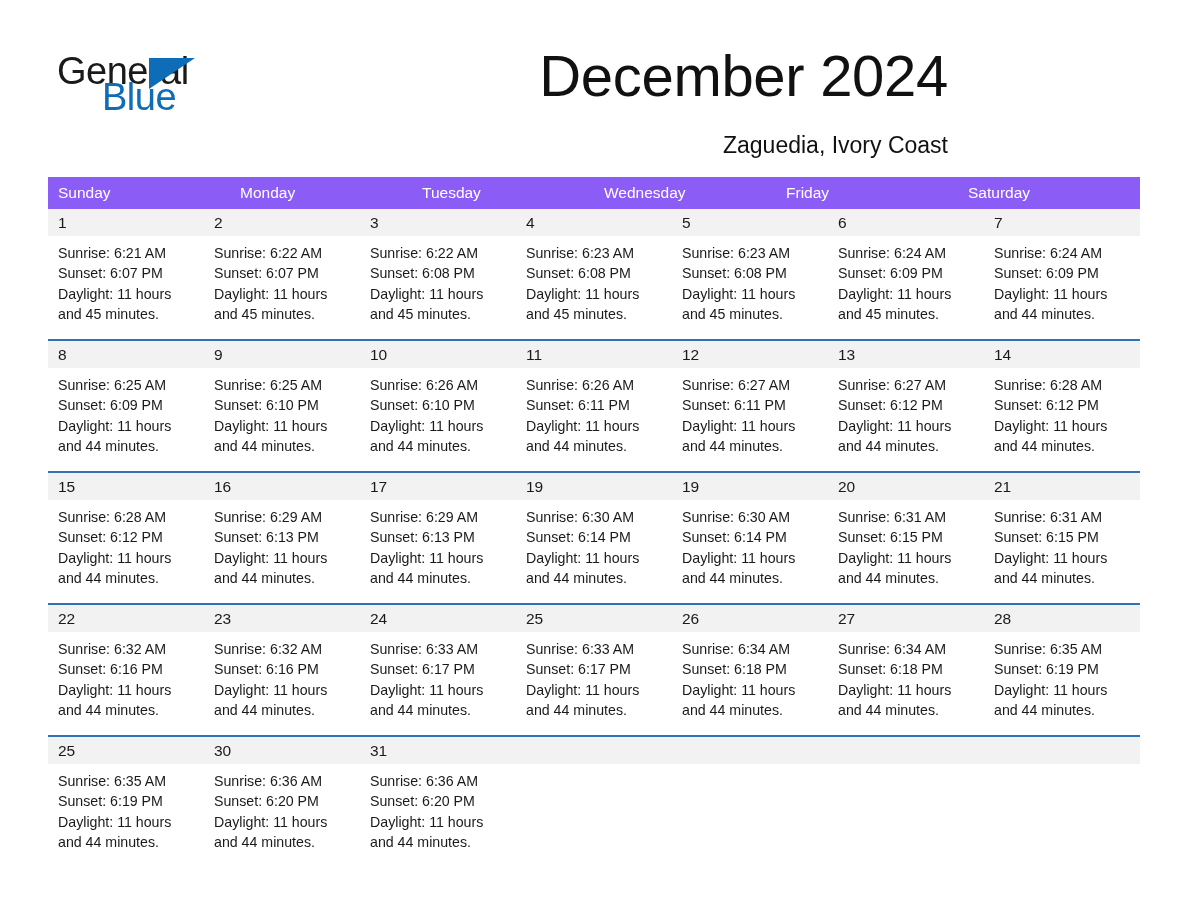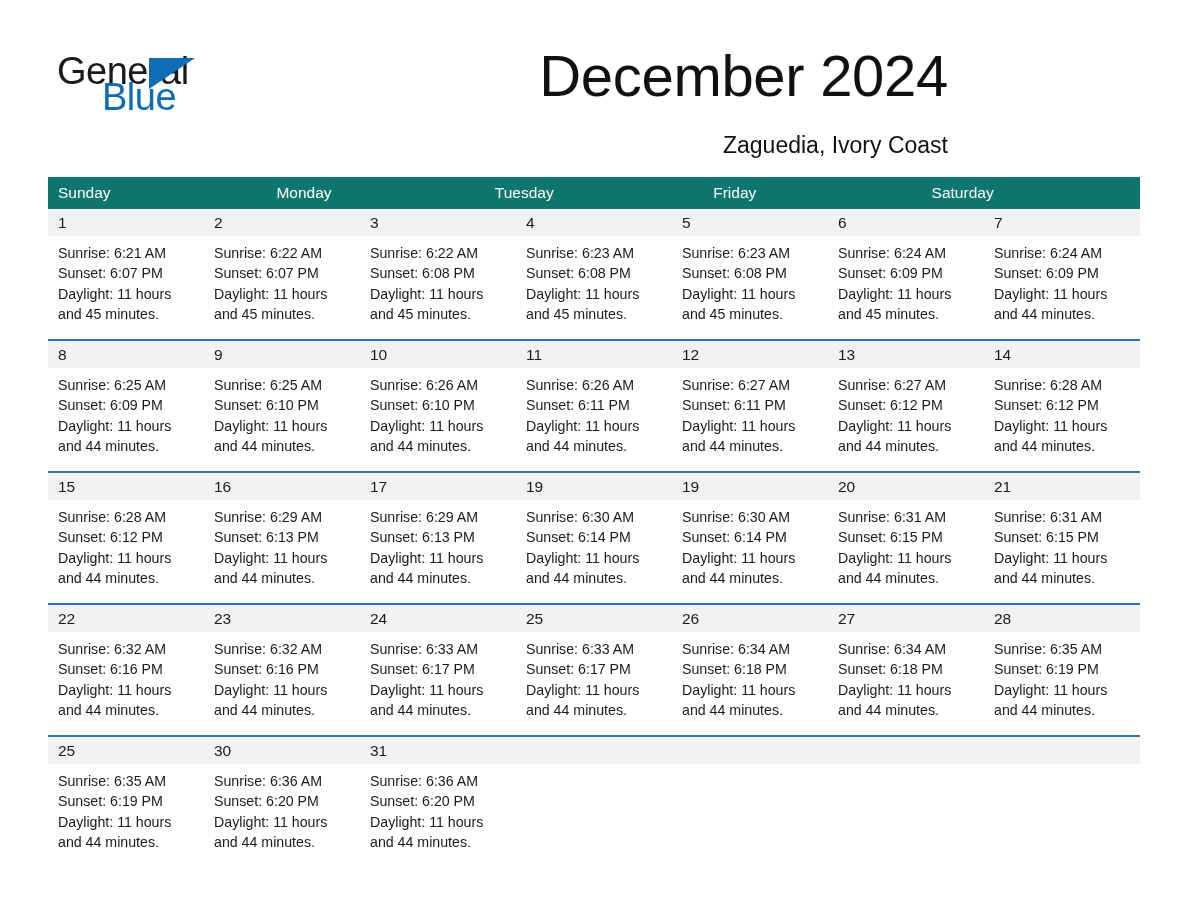--- a/index.html
+++ b/index.html
@@ -86,22 +86,22 @@
     white-space: nowrap;
   }
 
   
   .calendar {
     margin: 19px 48px 0 48px;
     width: 1092px;
   }
   .weekday-row {
     display: grid;
-    grid-template-columns: repeat(5, 1fr);
-    background: #0f766e;
+    grid-template-columns: repeat(6, 1fr);
+    background: #8b5cf6;
     height: 32px;
   }
   .weekday {
     color: #ffffff;
     font-size: 15.5px;
     line-height: 32px;
     padding-left: 10px;
     box-sizing: border-box;
     white-space: nowrap;
   }
@@ -163,20 +163,21 @@
     </div>
 
   </div>
 
   <div class="calendar">
 
     <div class="weekday-row">
       <div class="weekday">Sunday</div>
       <div class="weekday">Monday</div>
       <div class="weekday">Tuesday</div>
+      <div class="weekday">Wednesday</div>
       <div class="weekday">Friday</div>
       <div class="weekday">Saturday</div>
     </div>
 
     <div class="week-row first">
       <div class="daycell">
         <div class="daynum-strip"><span class="daynum">1</span></div>
         <div class="cellbody">
           <div class="cellline">Sunrise: 6:21 AM</div>
           <div class="cellline">Sunset: 6:07 PM</div>

